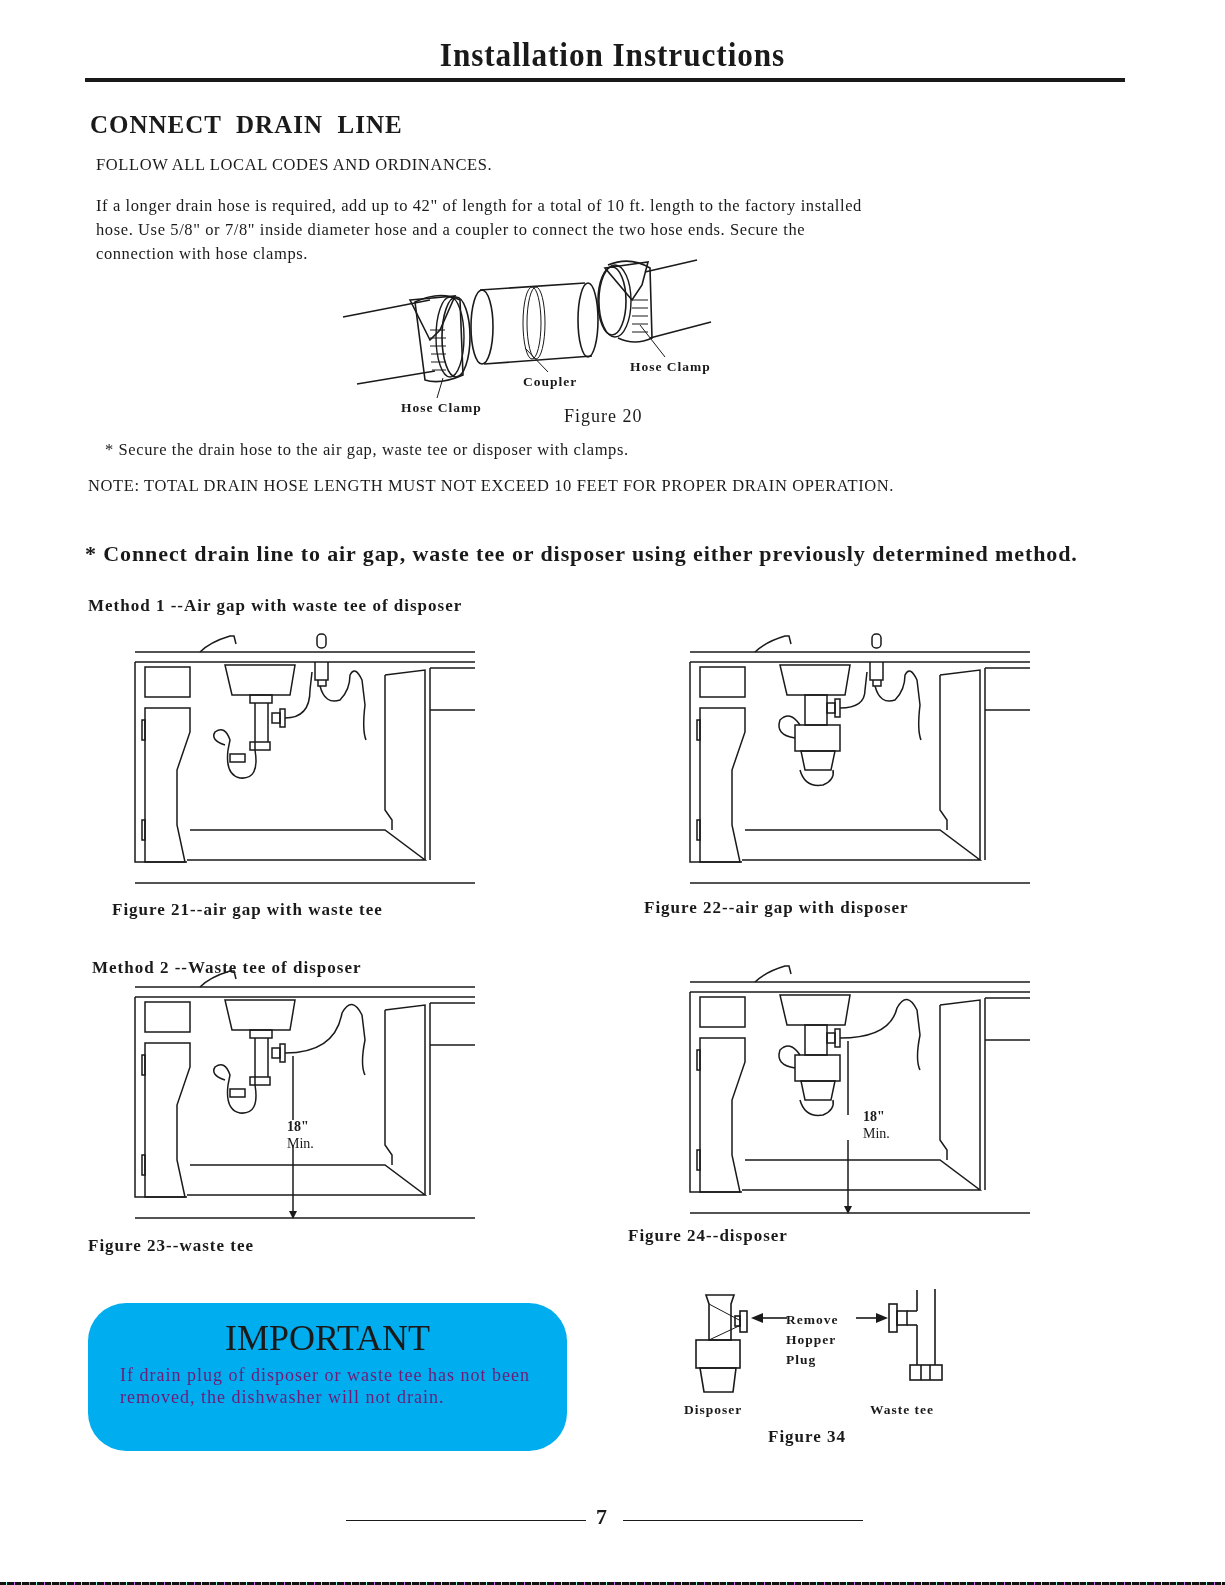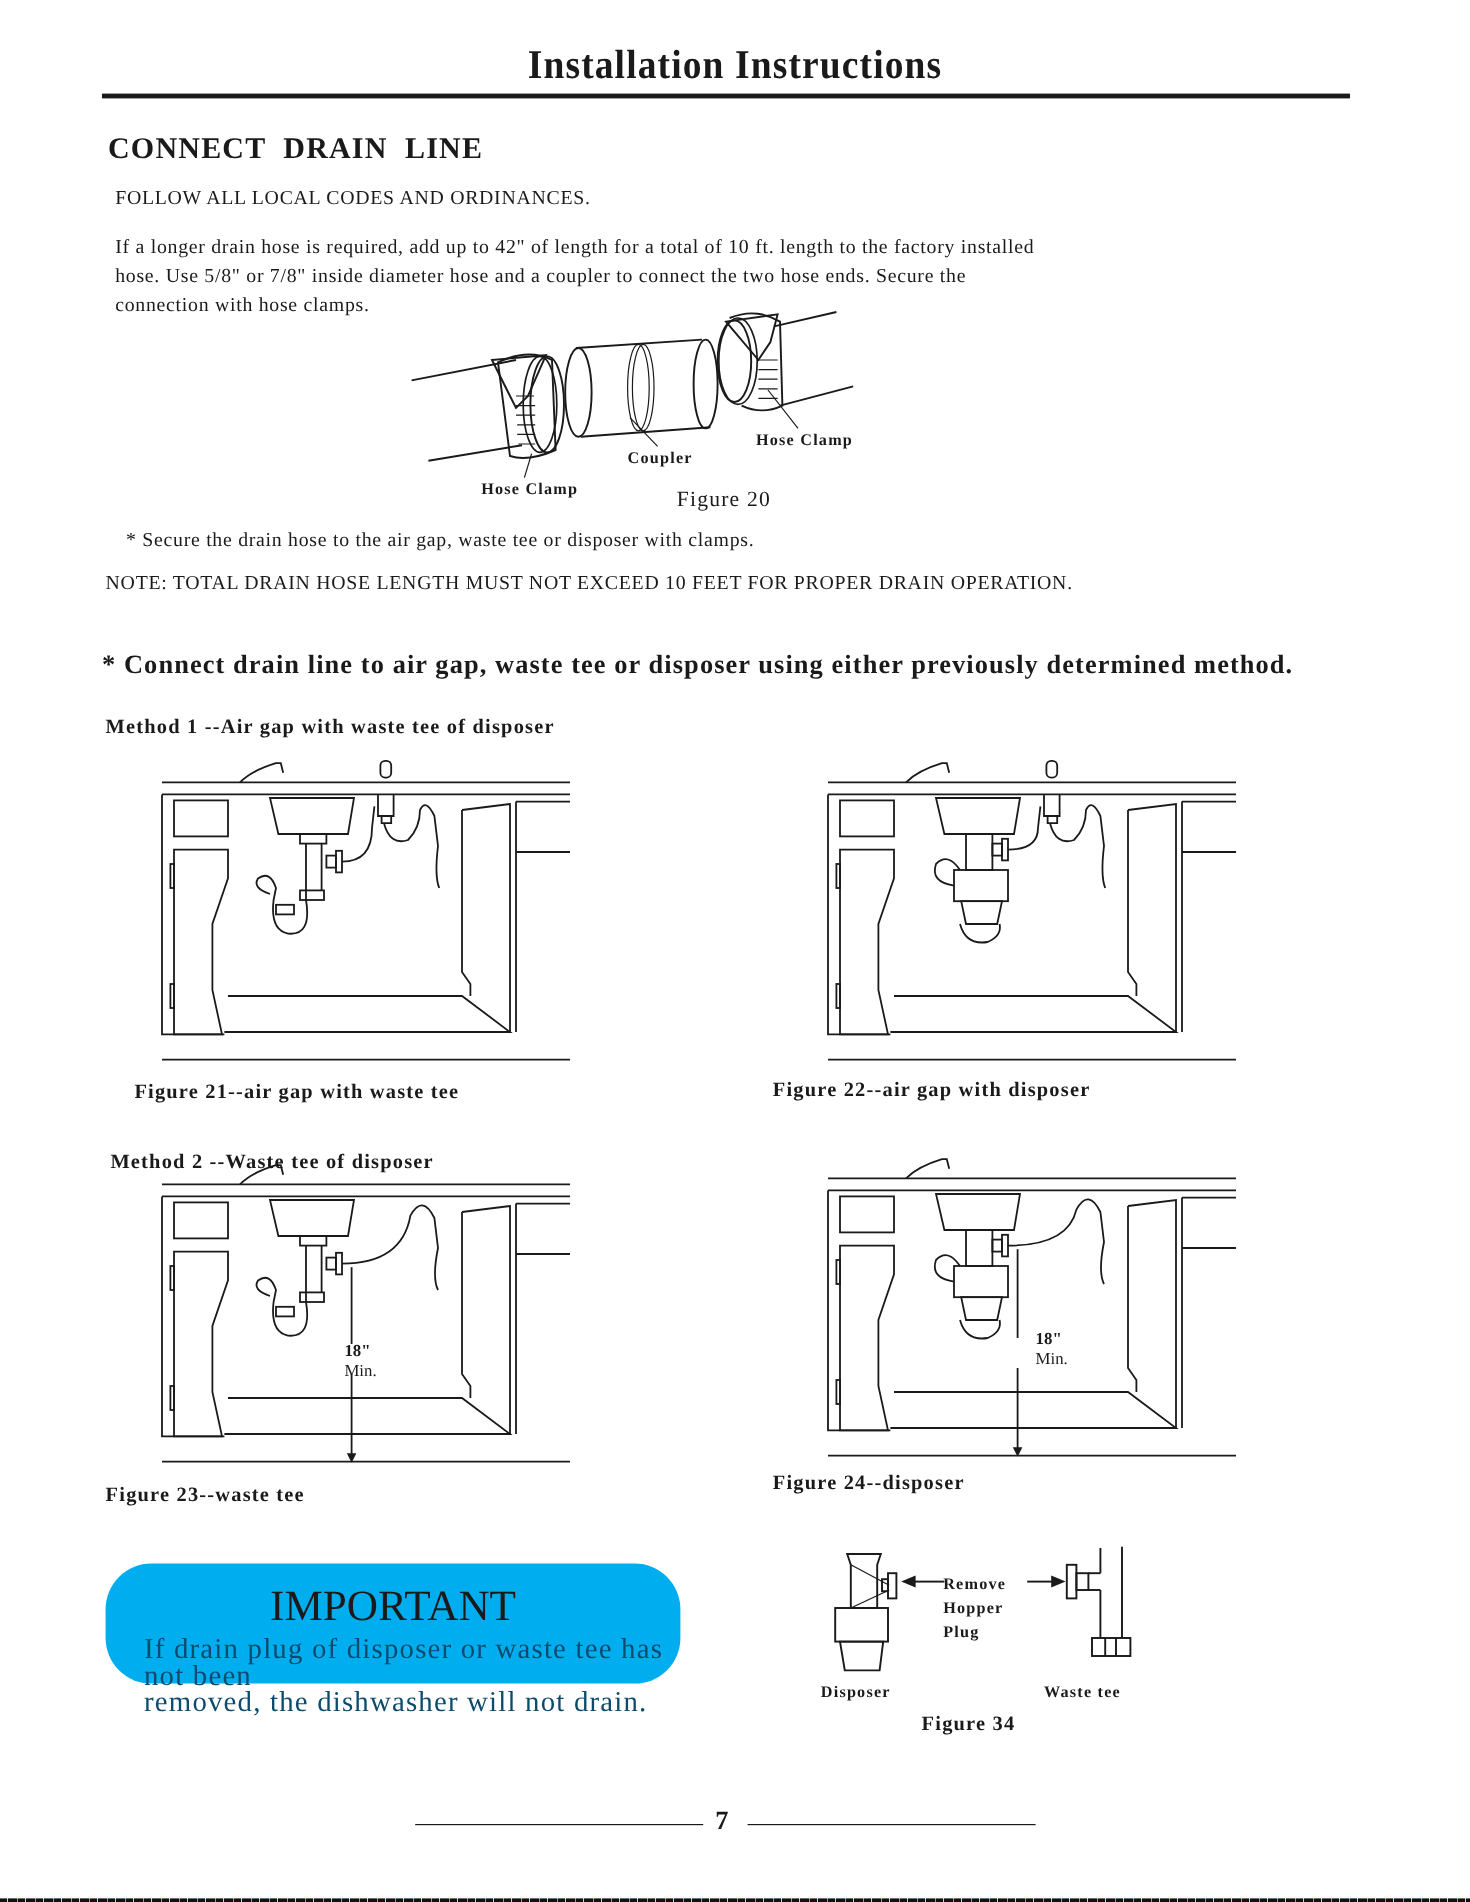--- a/index.html
+++ b/index.html
@@ -13,24 +13,24 @@
   .body-text { font-size: 16.5px; font-weight: normal; letter-spacing: 0.6px; line-height: 24px; }
   .follow { left: 96px; top: 153px; }
   .para { left: 96px; top: 180px; width: 960px; margin-top: 14px; }
   .secure { left: 105px; top: 438px; }
   .note { left: 88px; top: 474px; font-size: 16.5px; }
   .connect { left: 85px; top: 541px; font-size: 22px; font-weight: bold; letter-spacing: 0.9px; }
   .method { font-size: 17px; font-weight: bold; letter-spacing: 1px; }
   .fig-caption { font-size: 17px; font-weight: bold; letter-spacing: 1px; }
   .label-small { font-size: 13.5px; font-weight: bold; letter-spacing: 1px; }
   .fig20-label { font-size: 18px; letter-spacing: 1px; }
-  .important-box { left: 88px; top: 1303px; width: 479px; height: 100px; background: #00aeef;
+  .important-box { left: 88px; top: 1303px; width: 479px; height: 148px; background: #00aeef;
                    border-radius: 38px; }
   .important-title { left: 0; width: 479px; top: 14px; text-align: center; font-size: 36px; color: #1a1a1a; }
-  .important-text { left: 32px; top: 61px; font-size: 24px; letter-spacing: 1px; line-height: 22px; color: #0c4a6e; }
+  .important-text { left: 32px; top: 61px; font-size: 18px; letter-spacing: 1px; line-height: 22px; color: #701a75; }
   .page-rule { height: 1px; background: #1a1a1a; }
   .page-num { left: 596px; top: 1504px; font-size: 22px; font-weight: bold; }
   .bottom-edge { left: 0; top: 1582px; width: 1225px; height: 3px;
                  background: repeating-linear-gradient(90deg, #111 0 6px, #7fd 6px 7px, #111 7px 14px, #c6f 14px 15px); }
   svg { position: absolute; overflow: visible; }
   svg .ln { stroke: #1a1a1a; stroke-width: 1.6; fill: none; }
   svg .lnt { stroke: #1a1a1a; stroke-width: 1; fill: none; }
   svg .fill { fill: #fff; stroke: #1a1a1a; stroke-width: 1.4; }
 </style>
 </head>
@@ -204,21 +204,21 @@
 <div class="abs fig-caption" style="left:644px;top:898px;">Figure 22--air gap with disposer</div>
 
 <div class="abs method" style="left:92px;top:958px;">Method 2 --Waste tee of disposer</div>
 
 <div class="abs" style="left:287px;top:1119px;font-size:14px;font-weight:bold;">18"</div>
 <div class="abs" style="left:287px;top:1136px;font-size:14px;">Min.</div>
 <div class="abs" style="left:863px;top:1109px;font-size:14px;font-weight:bold;">18"</div>
 <div class="abs" style="left:863px;top:1126px;font-size:14px;">Min.</div>
 
 <div class="abs fig-caption" style="left:88px;top:1236px;">Figure 23--waste tee</div>
-<div class="abs fig-caption" style="left:644px;top:1226px;">Figure 24--disposer</div>
+<div class="abs fig-caption" style="left:628px;top:1226px;">Figure 24--disposer</div>
 
 <div class="abs important-box">
   <div class="abs important-title">IMPORTANT</div>
   <div class="abs important-text">
     <div>If drain plug of disposer or waste tee has not been</div>
     <div>removed, the dishwasher will not drain.</div>
   </div>
 </div>
 
 <svg style="left:0;top:0;" width="1225" height="1585">

